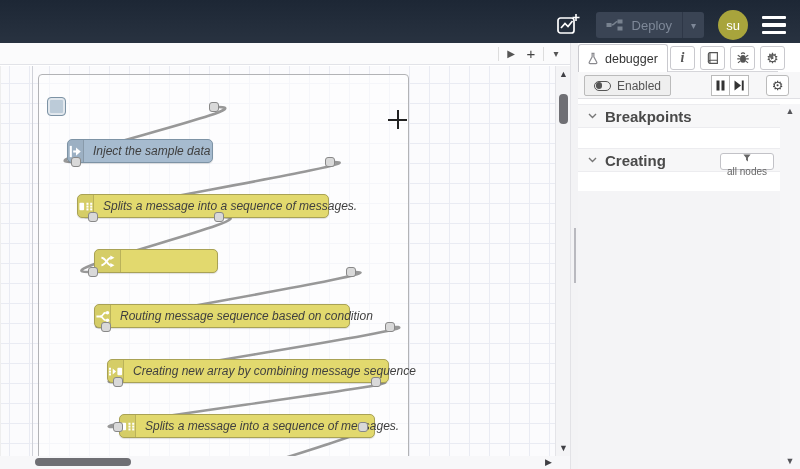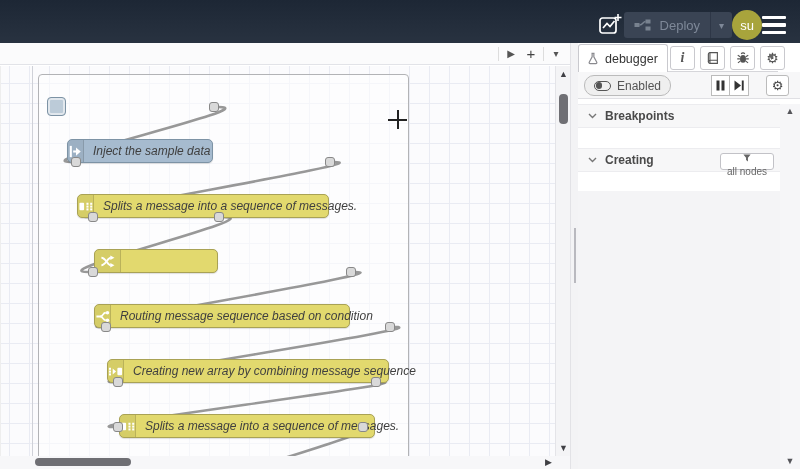--- a/index.html
+++ b/index.html
@@ -3,21 +3,21 @@
 <meta charset="utf-8">
 <style>
   * { margin:0; padding:0; box-sizing:border-box; }
   html,body { width:800px; height:469px; overflow:hidden; }
   body { font-family:"Liberation Sans", sans-serif; background:#fff; position:relative; }
   .app { position:absolute; inset:0; width:800px; height:469px; overflow:hidden; }
 
   
   .topbar { position:absolute; left:0; top:0; width:800px; height:53px;
     background:linear-gradient(#1d2735,#2a3442); border-bottom:3px solid #c9304a;
-    display:flex; align-items:center; justify-content:flex-end; padding:0 14px; }
+    display:flex; align-items:center; justify-content:flex-end; gap:14px; padding:0 14px; }
   .ai-btn { width:28px; height:28px; display:flex; align-items:center; justify-content:center; cursor:pointer; }
   .deploy-btn { height:26px; background:#3a4454; border-radius:3px; display:flex; align-items:center;
     padding:0 0 0 10px; color:#7e8898; font-size:13px; cursor:default; }
   .deploy-btn .lbl { margin:0 10px 0 8px; }
   .deploy-caret { width:22px; height:26px; display:flex; align-items:center; justify-content:center;
     border-left:1px solid #2e3747; color:#7e8898; font-size:10px; }
   .avatar { width:30px; height:30px; border-radius:50%; background:#a8a43c; color:#fff; font-size:13px;
     display:flex; align-items:center; justify-content:center; cursor:pointer; }
   .burger { width:24px; height:18px; display:flex; flex-direction:column; justify-content:space-between; cursor:pointer; }
   .burger i { display:block; height:3.4px; background:#fff; border-radius:1px; }
@@ -77,35 +77,35 @@
     border-bottom:1px solid #d6d6da; }
   .sb-tab { position:absolute; left:0; top:1px; width:90px; height:28px; background:#fff;
     border:1px solid #c9c9ce; border-bottom:none; border-radius:3px 3px 0 0;
     display:flex; align-items:center; gap:6px; padding:0 8px; font-size:12.5px; color:#333; cursor:pointer; }
   .sb-toolbtn { position:absolute; top:3px; width:25px; height:24px; border:1px solid #c9c9ce; background:#fff;
     border-radius:3px; display:flex; align-items:center; justify-content:center; color:#555; cursor:pointer; }
   .sb-caret { position:absolute; right:4px; top:8px; color:#666; font-size:10px; cursor:pointer; }
   .sb-toolbar { position:absolute; left:0; top:29px; width:222px; height:27px; background:#f7f7f8;
     border-bottom:1px solid #e0e0e4; }
   .enabled-btn { position:absolute; left:6px; top:3px; height:21px; background:#efefef; border:1px solid #bbb;
-    border-radius:10px; display:flex; align-items:center; gap:6px; padding:0 9px; font-size:12px; color:#555; cursor:pointer; }
+    border-radius:2px; display:flex; align-items:center; gap:6px; padding:0 9px; font-size:12px; color:#555; cursor:pointer; }
   .toggle-pill { width:17px; height:10px; border:1.4px solid #555; border-radius:6px; position:relative; }
   .toggle-pill:before { content:""; position:absolute; left:0.5px; top:0.5px; width:6.5px; height:6.5px;
     border-radius:50%; background:#555; }
   .pp-group { position:absolute; left:133px; top:3px; display:flex; }
   .pp-btn { width:19px; height:21px; border:1px solid #bbb; background:#fff; display:flex; align-items:center;
     justify-content:center; cursor:pointer; }
   .pp-btn + .pp-btn { border-left:none; }
   .sb-gear-btn { position:absolute; left:188px; top:3px; width:23px; height:21px; border:1px solid #bbb;
     background:#fff; border-radius:3px; display:flex; align-items:center; justify-content:center;
     color:#444; cursor:pointer; }
   .section-hdr { position:absolute; left:0; width:202px; height:24px; background:#f7f7f8;
     border-top:1px solid #ececef; border-bottom:1px solid #ececef;
     display:flex; align-items:center; gap:8px; padding:0 10px; }
-  .section-hdr .title { font-size:12px; font-weight:bold; color:#4a4a4a;text-align:right; }
+  .section-hdr .title { font-size:15px; font-weight:bold; color:#4a4a4a;text-align:right; }
   .chev { color:#777; display:flex; }
   .filter-btn { position:absolute; right:6px; top:3.5px; height:17px; border:1px solid #c2c2c7; background:#fff;
     border-radius:3px; display:flex; align-items:center; gap:4px; padding:0 6px; font-size:10px; color:#666; cursor:pointer;flex-direction:column; }
   .sb-content-gray { position:absolute; left:0; top:148px; width:202px; height:278px; background:#f4f4f6; }
   .sb-scrollcol { position:absolute; right:0; top:61px; width:20px; height:365px; background:#f6f6f8; }
   .sb-scrollcol .up { position:absolute; top:2px; left:0; width:20px; text-align:center; color:#55555a; font-size:9px; cursor:pointer; }
   .sb-scrollcol .down { position:absolute; bottom:3px; left:0; width:20px; text-align:center; color:#55555a; font-size:9px; cursor:pointer; }
 
   .gear-glyph { font-family:"DejaVu Sans", sans-serif; font-style:normal; }
   .info-glyph { font-family:"Liberation Serif", serif; font-weight:bold; font-style:italic; font-size:14px; }

